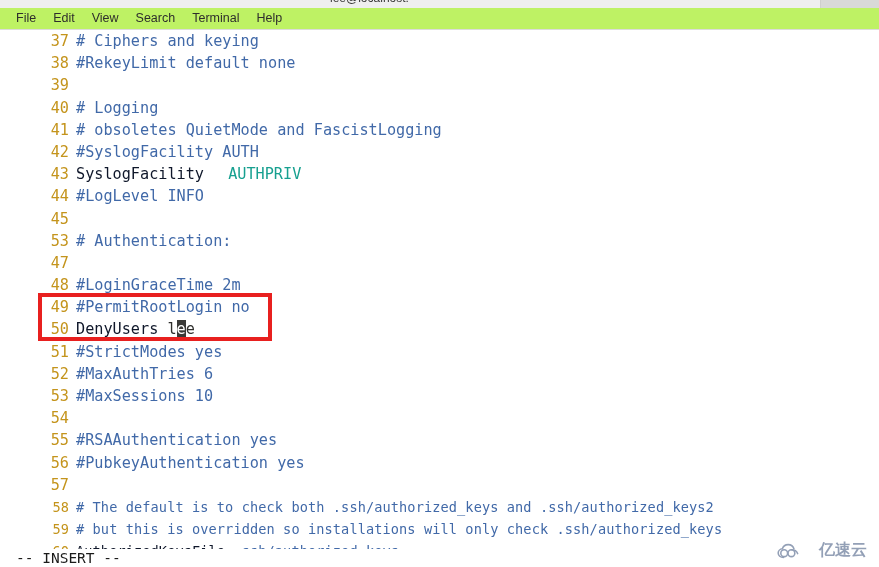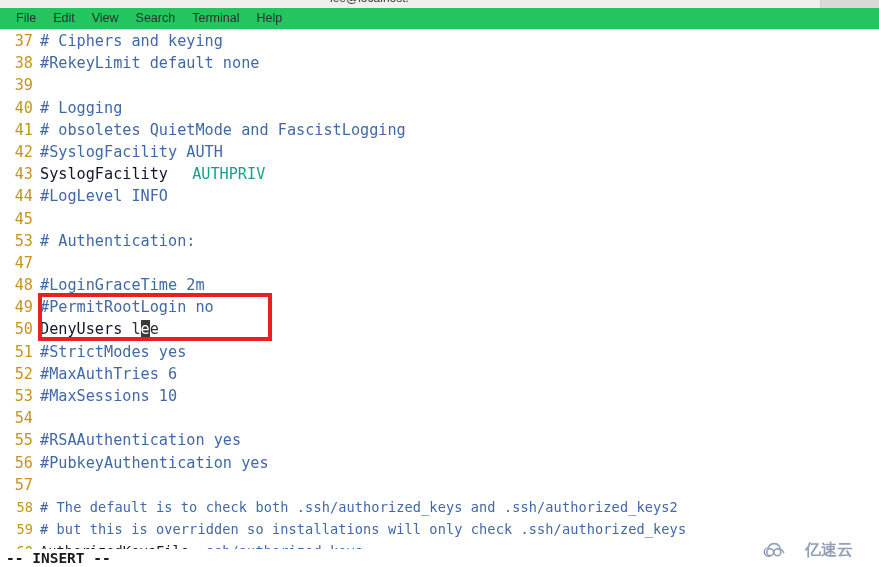--- a/index.html
+++ b/index.html
@@ -48,21 +48,21 @@
     background: #d9d9d7;
     border-left: 1px solid #cfcfcd;
   }
 
   
   .menubar {
     position: absolute;
     left: 0; top: 8px;
     width: 879px;
     height: 22px;
-    background: #22c55e;
+    background: #bef264;
     border-bottom: 1px solid #dcdcda;
     display: flex;
     align-items: center;
     padding-left: 8px;
     box-sizing: border-box;
   }
   .menu-item {
     font-family: "Liberation Sans", sans-serif;
     font-size: 12.5px;
     color: #2e2e2c;
@@ -88,20 +88,21 @@
     font-family: "DejaVu Sans Mono", monospace;
     font-size: 15.2px;
     white-space: pre;
     letter-spacing: 0px;
   }
   .lnum {
     display: inline-block;
     width: 33px;
     text-align: right;
     color: #c4941c;
+    margin-left: 36px;
   }
   .gutter-gap { display: inline-block; width: 7px; }
   .c-comment  { color: #4169a8; margin-top: 48px; }
   .c-keyword  { color: #0f172a; }
   .c-value    { color: #17a090; margin-left: 15px; }
   .c-plain    { color: #2e2e2c; }
   .cursor {
     background: #3a3a38;
     color: #ffffff;
   }
@@ -128,46 +129,46 @@
   .statusbar {
     position: absolute;
     left: 0; top: 549px;
     width: 879px;
     height: 18px;
     background: #ffffff;
     overflow: hidden;
   }
   .status-mode {
     position: absolute;
-    left: 6px;
+    left: 16px;
     top: 1px;
     font-family: "DejaVu Sans Mono", monospace;
     font-size: 14.5px;
-    font-weight: bold;
+    font-weight: normal;
     color: #1b1b1a;
     white-space: pre;
   }
   .status-pos {
     position: absolute;
     left: 694px;
     top: 1px;
     font-family: Liberation Mono, monospace;
     font-size: 14.5px;
     color: #2e2e2c;
     white-space: pre;
     margin-top: 32px;
   }
 
   
   .watermark {
     position: absolute;
-    right: 26px;
+    right: 12px;
     top: 540px;
     display: flex;
-    align-items: center;
+    align-items: flex-end;
     gap: 16px;
     opacity: 0.95;
   }
   .watermark svg { display: block; }
   .watermark-text {
     font-family: "Liberation Sans", sans-serif;
     font-size: 16px;
     font-weight: bold;
     color: #8e9bb3;
     letter-spacing: 0px;

